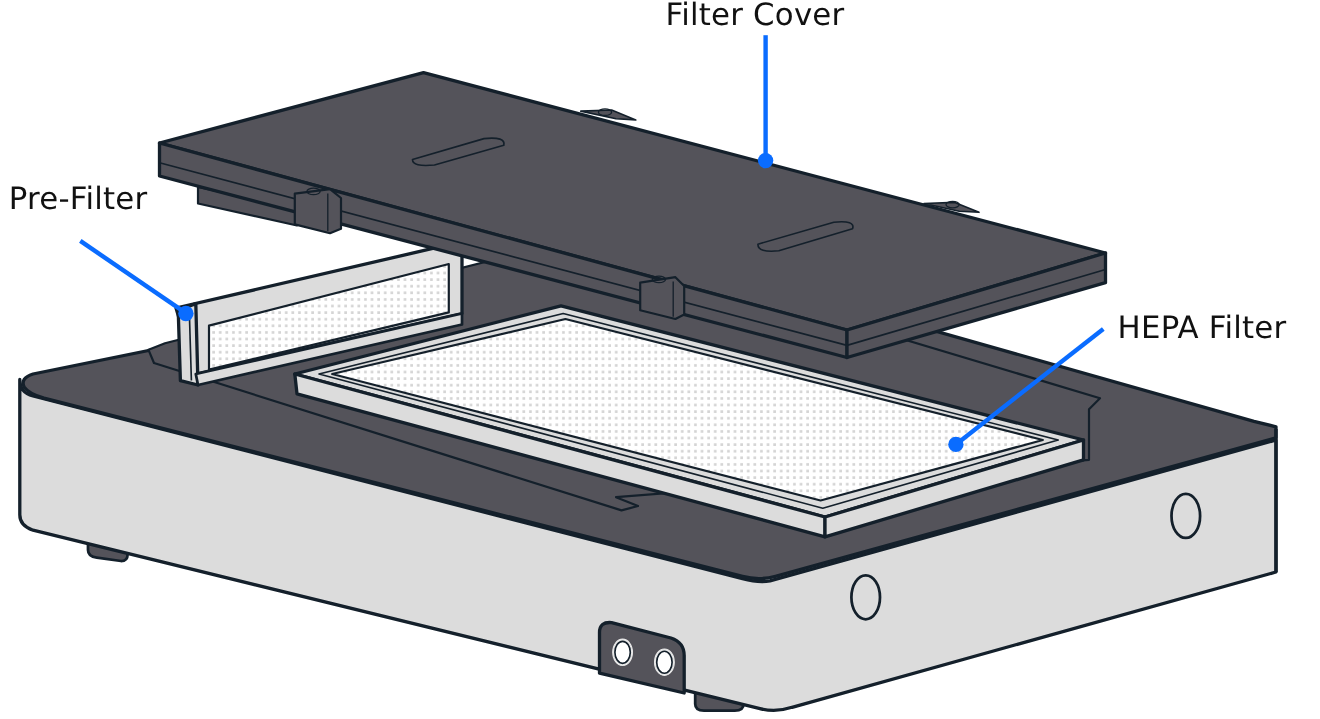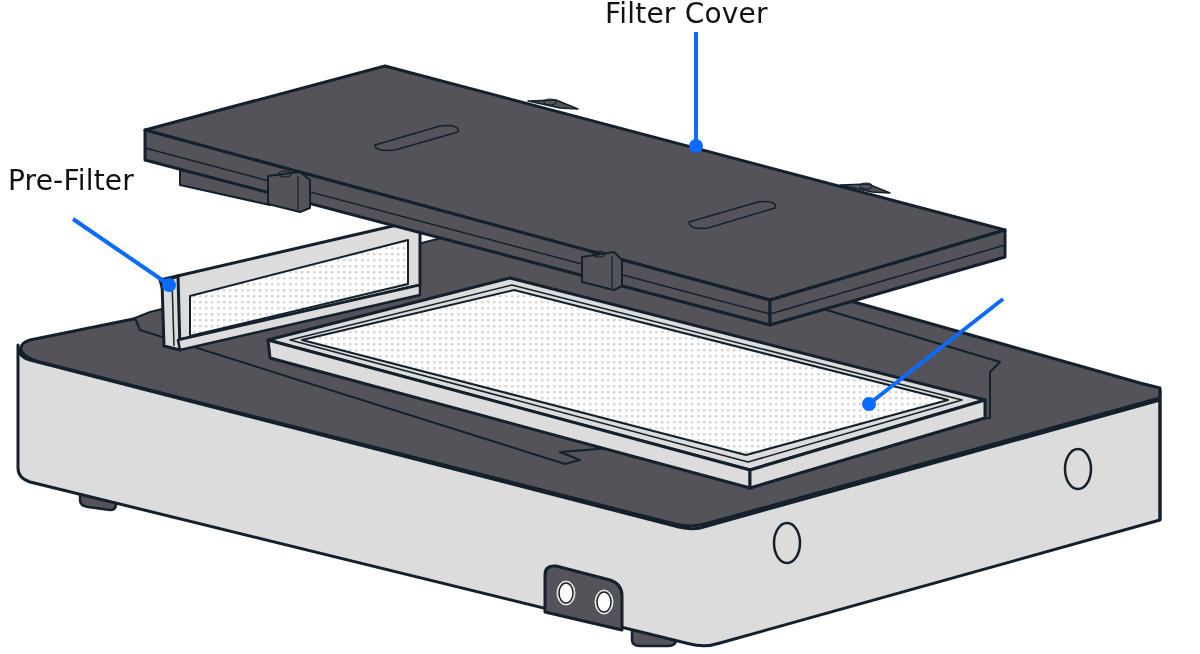--- a/index.html
+++ b/index.html
@@ -112,13 +112,14 @@
     <circle cx="696" cy="146" r="7" stroke="none"></circle>
     <line x1="73" y1="219" x2="168" y2="284" stroke-width="4"></line>
     <circle cx="169" cy="285" r="7" stroke="none"></circle>
     <line x1="1003" y1="299" x2="869" y2="404" stroke-width="4"></line>
     <circle cx="869" cy="404" r="7" stroke="none"></circle>
   </g>
 </svg>
 
 <div id="lbl-cover" class="label">Filter Cover</div>
 <div id="lbl-pre" class="label">Pre-Filter</div>
+<div id="lbl-hepa" class="label">HEPA Filter</div>
 </div>
 
 </body></html>

